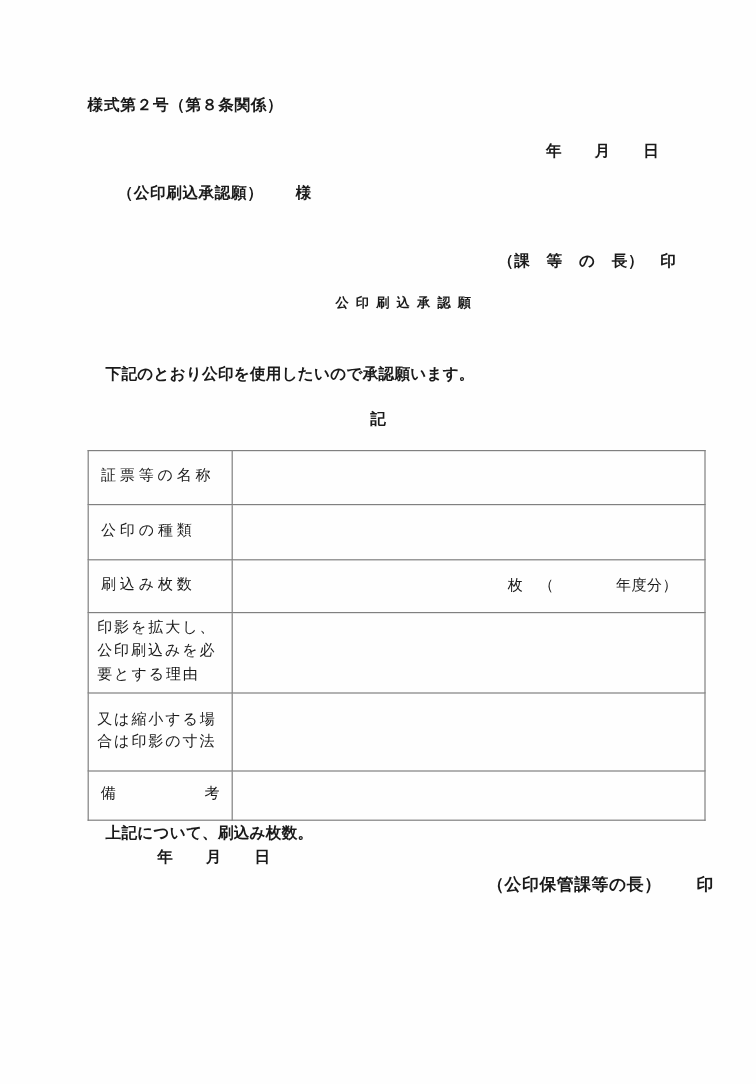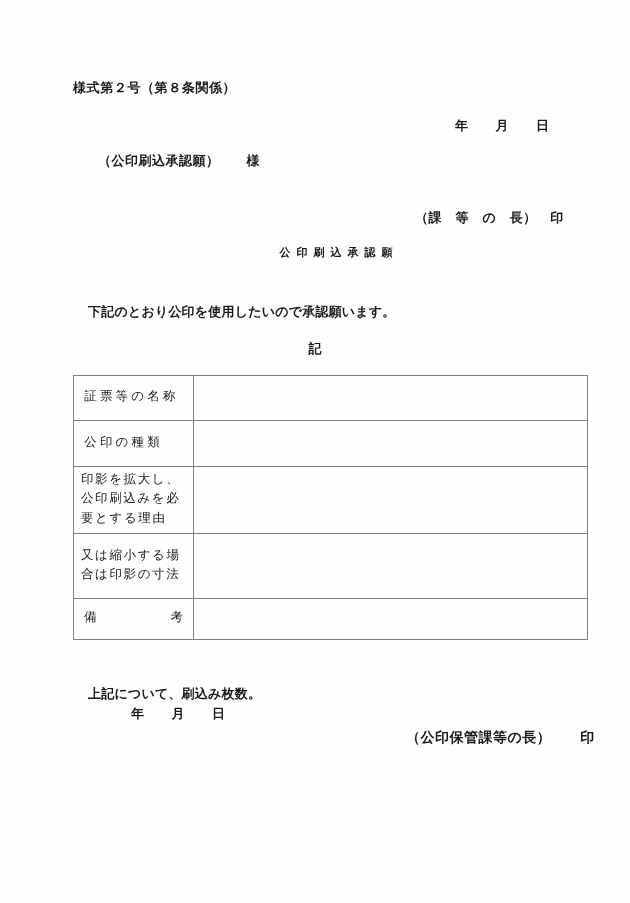--- a/index.html
+++ b/index.html
@@ -177,20 +177,28 @@
           <span class="label-spread">証票等の名称</span>
         </td>
         <td class="value"></td>
       </tr>
       <tr class="row-h2">
         <td class="label">
           <span class="label-spread">公印の種類</span>
         </td>
         <td class="value"></td>
       </tr>
+      <tr class="row-h3">
+        <td class="label">
+          <span class="label-spread">刷込み枚数</span>
+        </td>
+        <td class="value">
+          <span class="sheets-note">枚　（　　　　年度分）</span>
+        </td>
+      </tr>
       <tr class="row-h4">
         <td class="label top">
           <span class="label-wrap">印影を拡大し、公印刷込みを必要とする理由</span>
         </td>
         <td class="value"></td>
       </tr>
       <tr class="row-h5">
         <td class="label top">
           <span class="label-wrap">又は縮小する場合は印影の寸法</span>
         </td>

